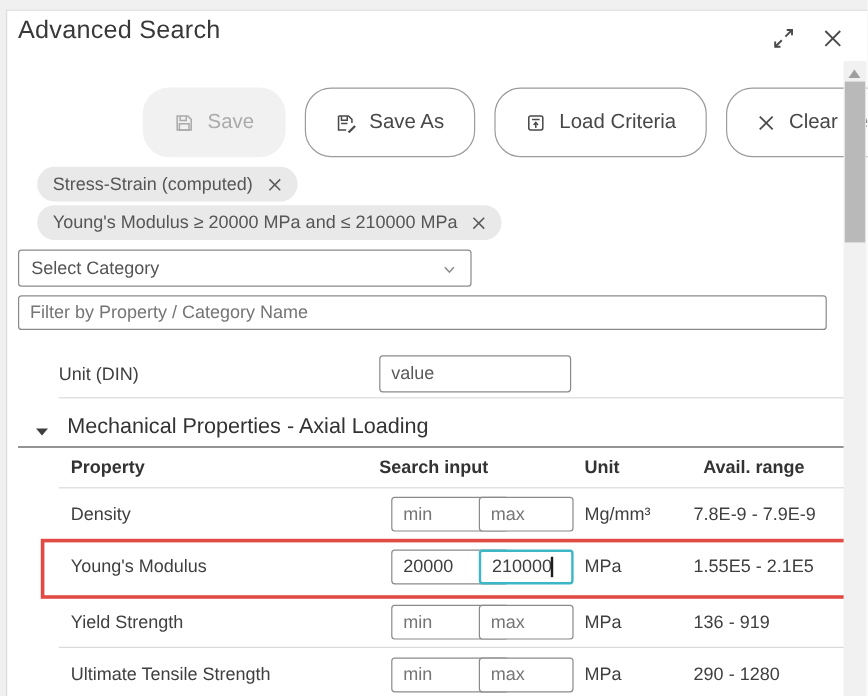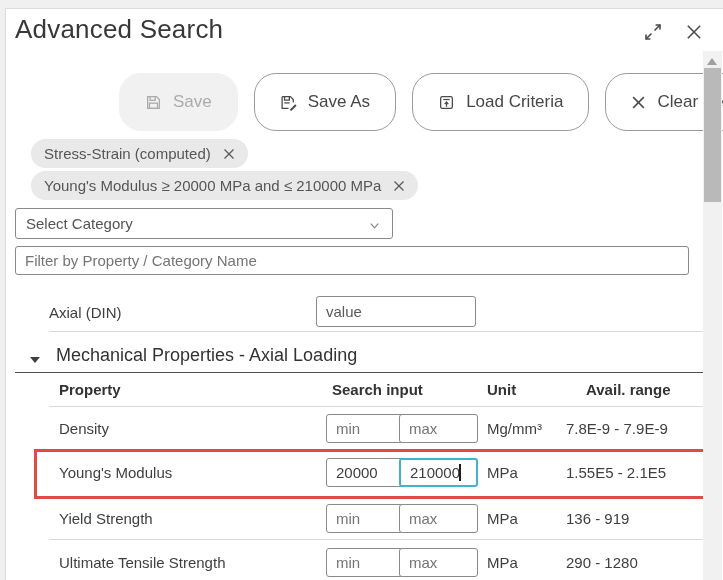--- a/index.html
+++ b/index.html
@@ -15,21 +15,21 @@
     position: absolute; left: 5px; top: 8px;
     width: 718px; height: 572px;
     background: #fff;
     border-left: 1px solid #dcdcdc;
     border-top: 1px solid #dcdcdc;
     overflow: hidden;
   }
   .abs { position: absolute; }
 
   
-  .title { left: 9px; top: 5px; font-size: 26px; color: #383838; letter-spacing: .2px; }
+  .title { left: 9px; top: 5px; font-size: 21px; color: #383838; letter-spacing: .2px; }
   .icon-btn { display: flex; align-items: center; justify-content: center; cursor: pointer; background: none; border: none; color: #4a4a4a; }
   .expand-btn { left: 634px; top: 10px; width: 26px; height: 26px; }
   .close-btn  { left: 674px; top: 9px;  width: 28px; height: 28px; }
 
   
   .toolbar { left: 113px; top: 64px; display: flex; gap: 16px; }
   .pill-btn {
     height: 58px; border-radius: 22px; background: #fff;
     border: 1px solid #9b9b9b; color: #474747;
     font-size: 17px; font-family: inherit;
@@ -72,29 +72,29 @@
     left: 24px; top: 348px; width: 0; height: 0;
     border-left: 5px solid transparent; border-right: 5px solid transparent;
     border-top: 6px solid #3f3f3f; cursor: pointer;
   }
   .section-title { left: 50px; top: 336px; font-size: 18px; color: #333; }
   .section-underline { left: 9px; top: 363px; width: 692px; border-top: 1px solid #4f4f4f; }
 
   
   .th { font-size: 15px; font-weight: bold; color: #333; top: 372px; }
   .col-prop  { left: 53px; }
-  .col-search{ left: 326px; }
+  .col-search{ left: 310px; }
   .col-unit  { left: 481px; }
   .col-range { left: 580px; }
   .head-div { left: 43px; top: 397px; width: 670px; }
 
   .trow { position: absolute; left: 0; width: 718px; height: 44px; }
   .trow .prop  { position: absolute; left: 53px; top: 13px; font-size: 15px; color: #3f3f3f; }
   .trow .unit  { position: absolute; left: 481px; top: 13px; font-size: 15px; color: #3f3f3f; }
-  .trow .range { position: absolute; left: 560px; top: 13px; font-size: 15px; color: #3f3f3f; }
+  .trow .range { position: absolute; left: 572px; top: 13px; font-size: 15px; color: #3f3f3f; }
   .trow .min-in { position: absolute; left: 320px; top: 7px; width: 98px; height: 29px; }
   .trow .max-wrap { position: absolute; left: 393px; top: 7px; width: 79px; height: 29px; }
   .trow .max-in { width: 79px; height: 29px; }
   .max-in.focused { border: 2px solid #3db6c6; border-radius: 3px; }
   .caret { position: absolute; left: 60px; top: 6px; width: 2px; height: 17px; background: #1c1c1c; }
   .row-div-yield { left: 43px; top: 530px; width: 670px; }
 
   .highlight-box {
     left: 28px; top: 440px; width: 687px; height: 50px;
     border: 3px solid #e14b44; pointer-events: none;
@@ -211,21 +211,21 @@
     <span>Select Category</span>
     <span class="chev">
       <svg width="13" height="13" viewBox="0 0 14 14" fill="none" stroke="#8a8a8a" stroke-width="1.4">
         <path d="M3 5 L7 9.5 L11 5"></path>
       </svg>
     </span>
   </div>
 
   <input class="abs text-input filter-input" type="text" placeholder="Filter by Property / Category Name" style="">
 
-  <div class="abs name-label">Axial (DIN)</div>
+  <div class="abs name-label">Unit (DIN)</div>
   <input class="abs text-input name-input" type="text" value="value" style="">
 
   <div class="abs divider div1"></div>
 
   <div class="abs section-tri"></div>
   <div class="abs section-title">Mechanical Properties - Axial Loading</div>
   <div class="abs section-underline"></div>
 
   <div class="abs th col-prop">Property</div>
   <div class="abs th col-search">Search input</div>

